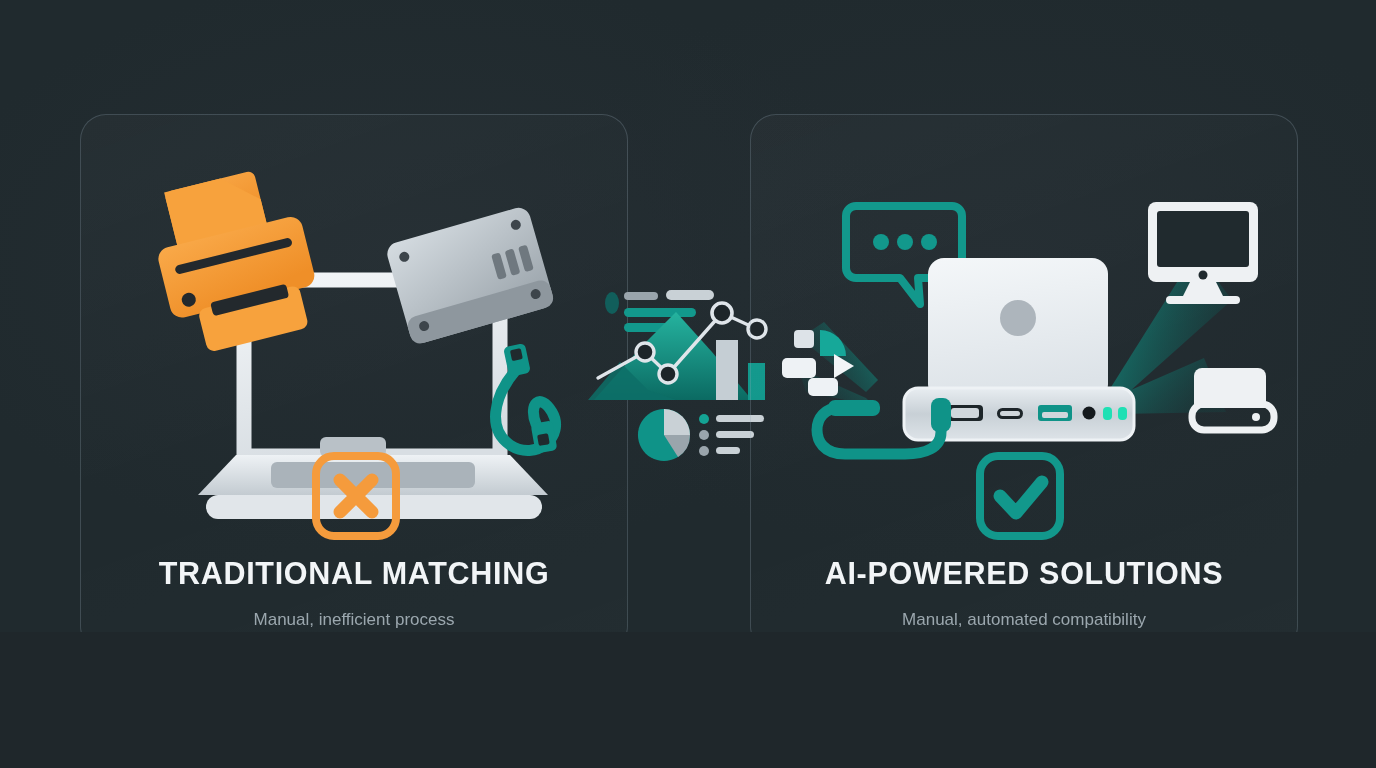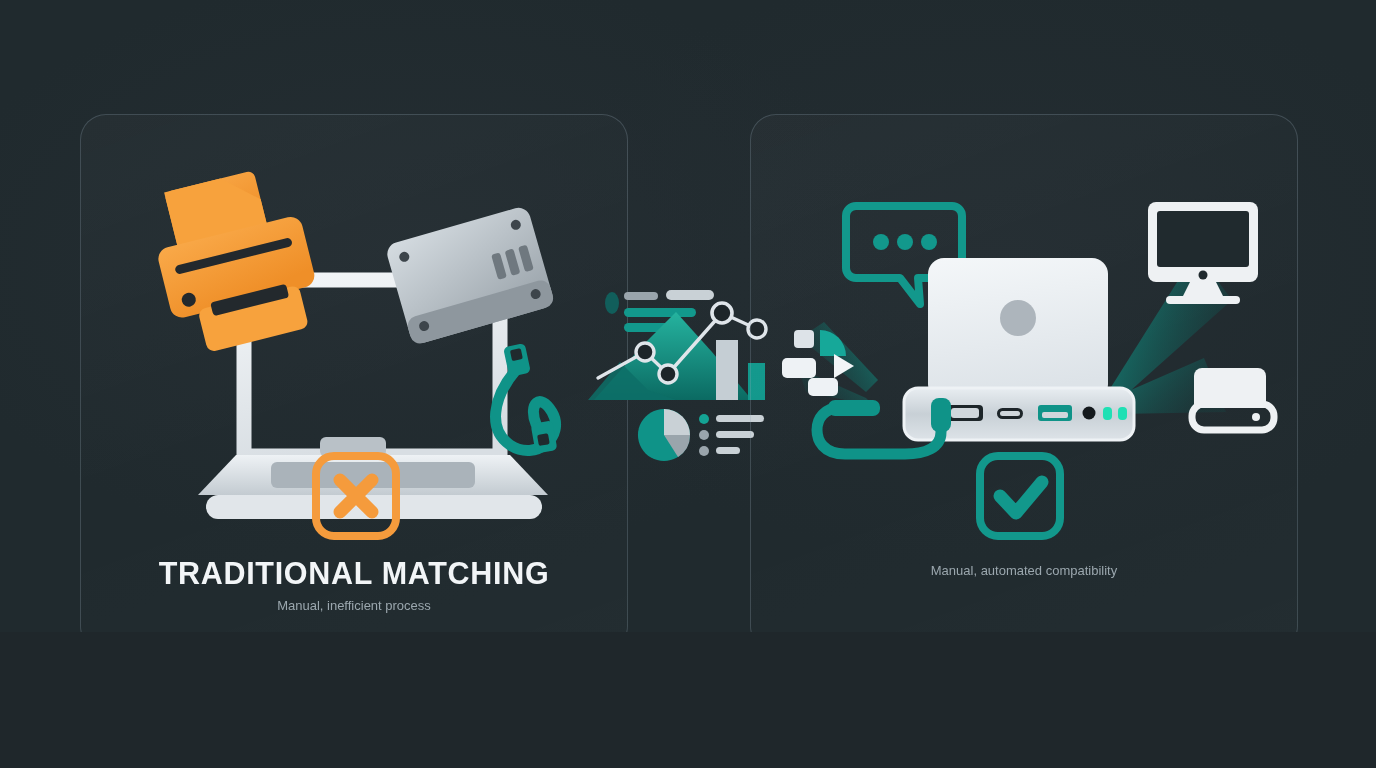--- a/index.html
+++ b/index.html
@@ -40,22 +40,22 @@
     pointer-events: none;
   }
   .cap-title {
     font-size: 30.5px;
     font-weight: 700;
     letter-spacing: 0.7px;
     color: #f2f5f7;
     white-space: nowrap;
   }
   .cap-sub {
-    margin-top: 7px;
-    font-size: 13px;
+    margin-top: 19px;
+    font-size: 17px;
     font-weight: 400;
     color: #9ba7ae;
     white-space: nowrap;
   }
   #caption-left  { top: 556px; }
   #caption-right { top: 556px; }
 
   .art { position: absolute; top: 0; left: 0; }
   svg { display: block; overflow: visible; }
 </style>
@@ -275,16 +275,17 @@
       </g>
 
       <g>
         <rect x="980" y="456" width="80" height="80" rx="18" fill="none" stroke="#12988c" stroke-width="8"></rect>
         <path d="M1000 496 l16 17 l26 -31" fill="none" stroke="#12988c" stroke-width="13" stroke-linecap="round" stroke-linejoin="round"></path>
       </g>
     </svg>
   </div>
 
   <div class="caption" id="caption-right" style="left:750px;width:548px;">
+    <div class="cap-title">AI-POWERED SOLUTIONS</div>
     <div class="cap-sub">Manual, automated compatibility</div>
   </div>
 
 </div>
 
 </body></html>

